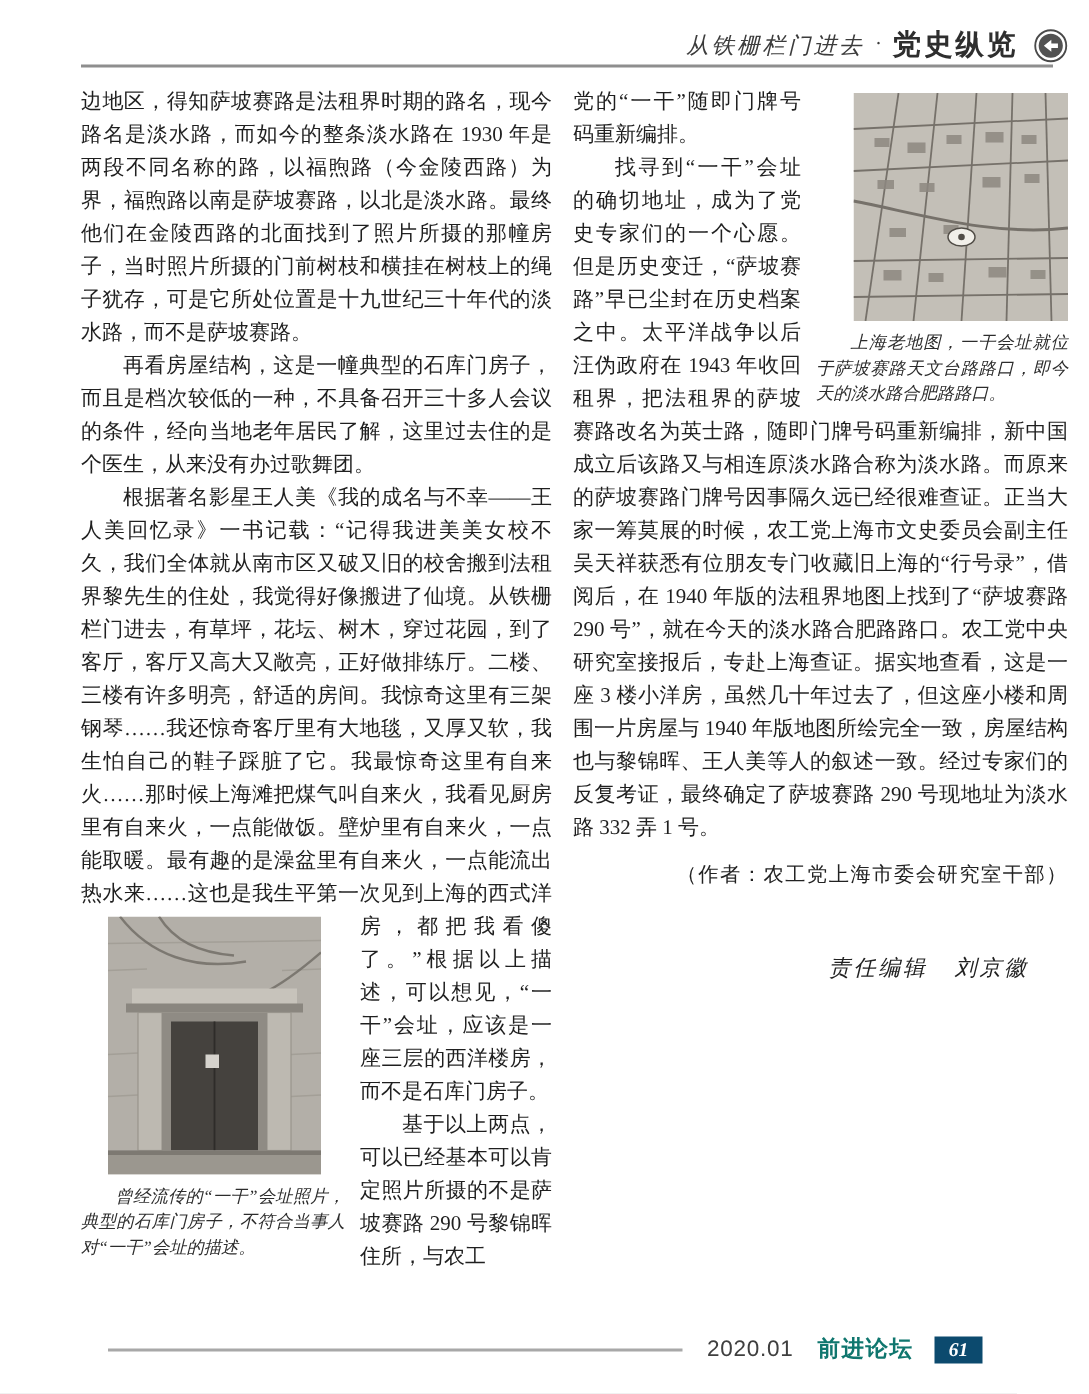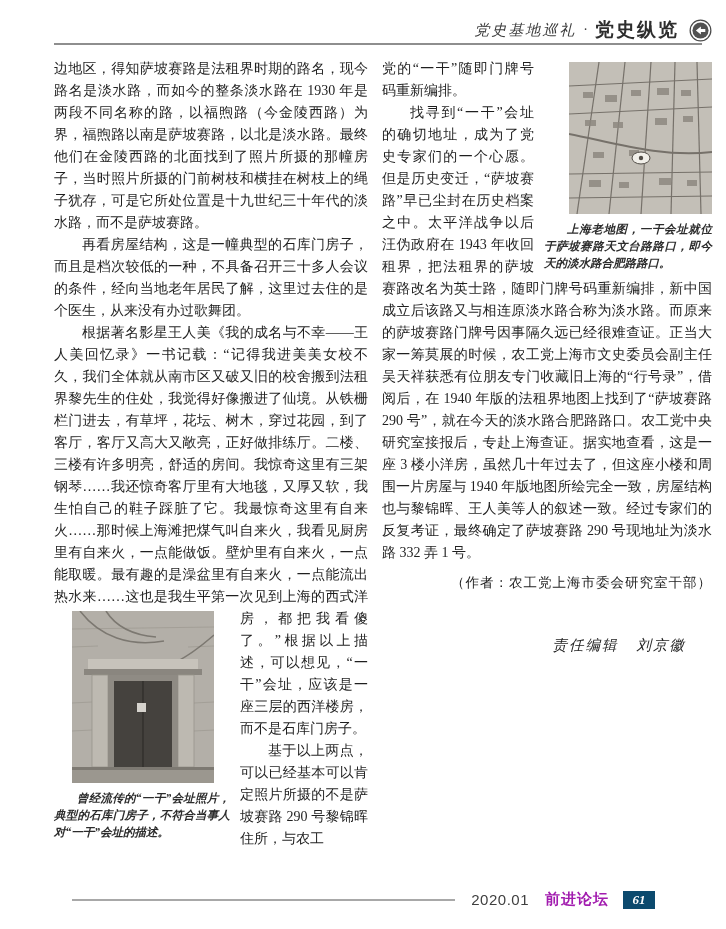--- a/index.html
+++ b/index.html
@@ -60,21 +60,20 @@
   }
   .fig-right svg{display:block;margin-left:auto;}
   .caption{
     display:block;
     margin-top:7px;
     font-size:11.5px;line-height:17px;
     font-style:italic;
     color:#2c2c2c;
     text-align:justify;
     text-indent:2em;
-    font-weight:bold;
   }
   .author-line{
     margin:8px 0 0 0;
     font-size:13.5px;line-height:22px;
     text-align:right;
     color:#222;
     letter-spacing:1px;
   }
   .editor-line{
     margin-top:42px;
@@ -91,41 +90,41 @@
     position:absolute;left:72px;right:71px;top:890px;
     display:flex;align-items:center;
   }
   .footer-rule{flex:1;height:2px;background:#a8a8a8;margin-right:16px;}
   .footer-issue{
     font-family:"Liberation Sans","DejaVu Sans",sans-serif;
     font-size:15px;color:#3f3f3f;letter-spacing:0.5px;text-align:center;
   }
   .footer-journal{
     font-family:"Liberation Sans","DejaVu Sans",sans-serif;
-    font-weight:bold;font-size:15px;color:#a21caf;
+    font-weight:bold;font-size:15px;color:#0f766e;
     margin-left:16px;letter-spacing:1px;
   }
   .page-badge{
     margin-left:14px;
     width:32px;height:18px;
     background:#0c4a6e;
     color:#fff;
     font-family:"Liberation Serif",serif;
     font-style:italic;font-weight:bold;
     font-size:13px;line-height:18px;
     text-align:center;
   }
 </style>
 </head>
 <body>
 
 <div class="page">
 
   <div class="hdr">
-    <span class="hdr-kai">党史基地巡礼</span>
+    <span class="hdr-kai">从铁栅栏门进去</span>
     <span class="hdr-dot">·</span>
     <span class="hdr-bold">党史纵览</span>
     <span class="hdr-icon">
       <svg viewBox="0 0 24 24" width="23" height="23">
         <circle cx="12" cy="12" r="10.8" fill="none" stroke="#4a4a4a" stroke-width="1.3"></circle>
         <circle cx="12" cy="12" r="8.4" fill="#525252"></circle>
         <path d="M7.2 12 l5.2-4.1 v2.6 h4.6 v3 h-4.6 v2.6 z" fill="#ffffff"></path>
       </svg>
     </span>
   </div>

